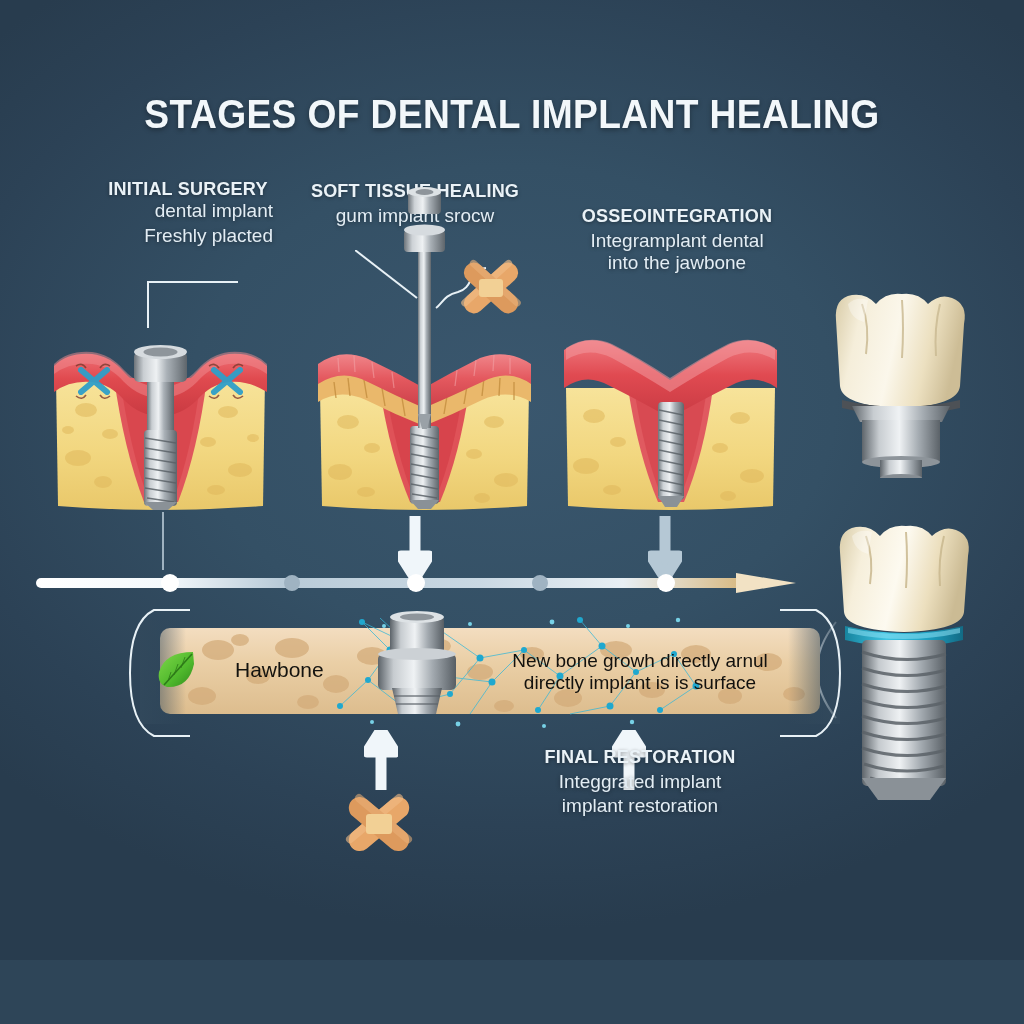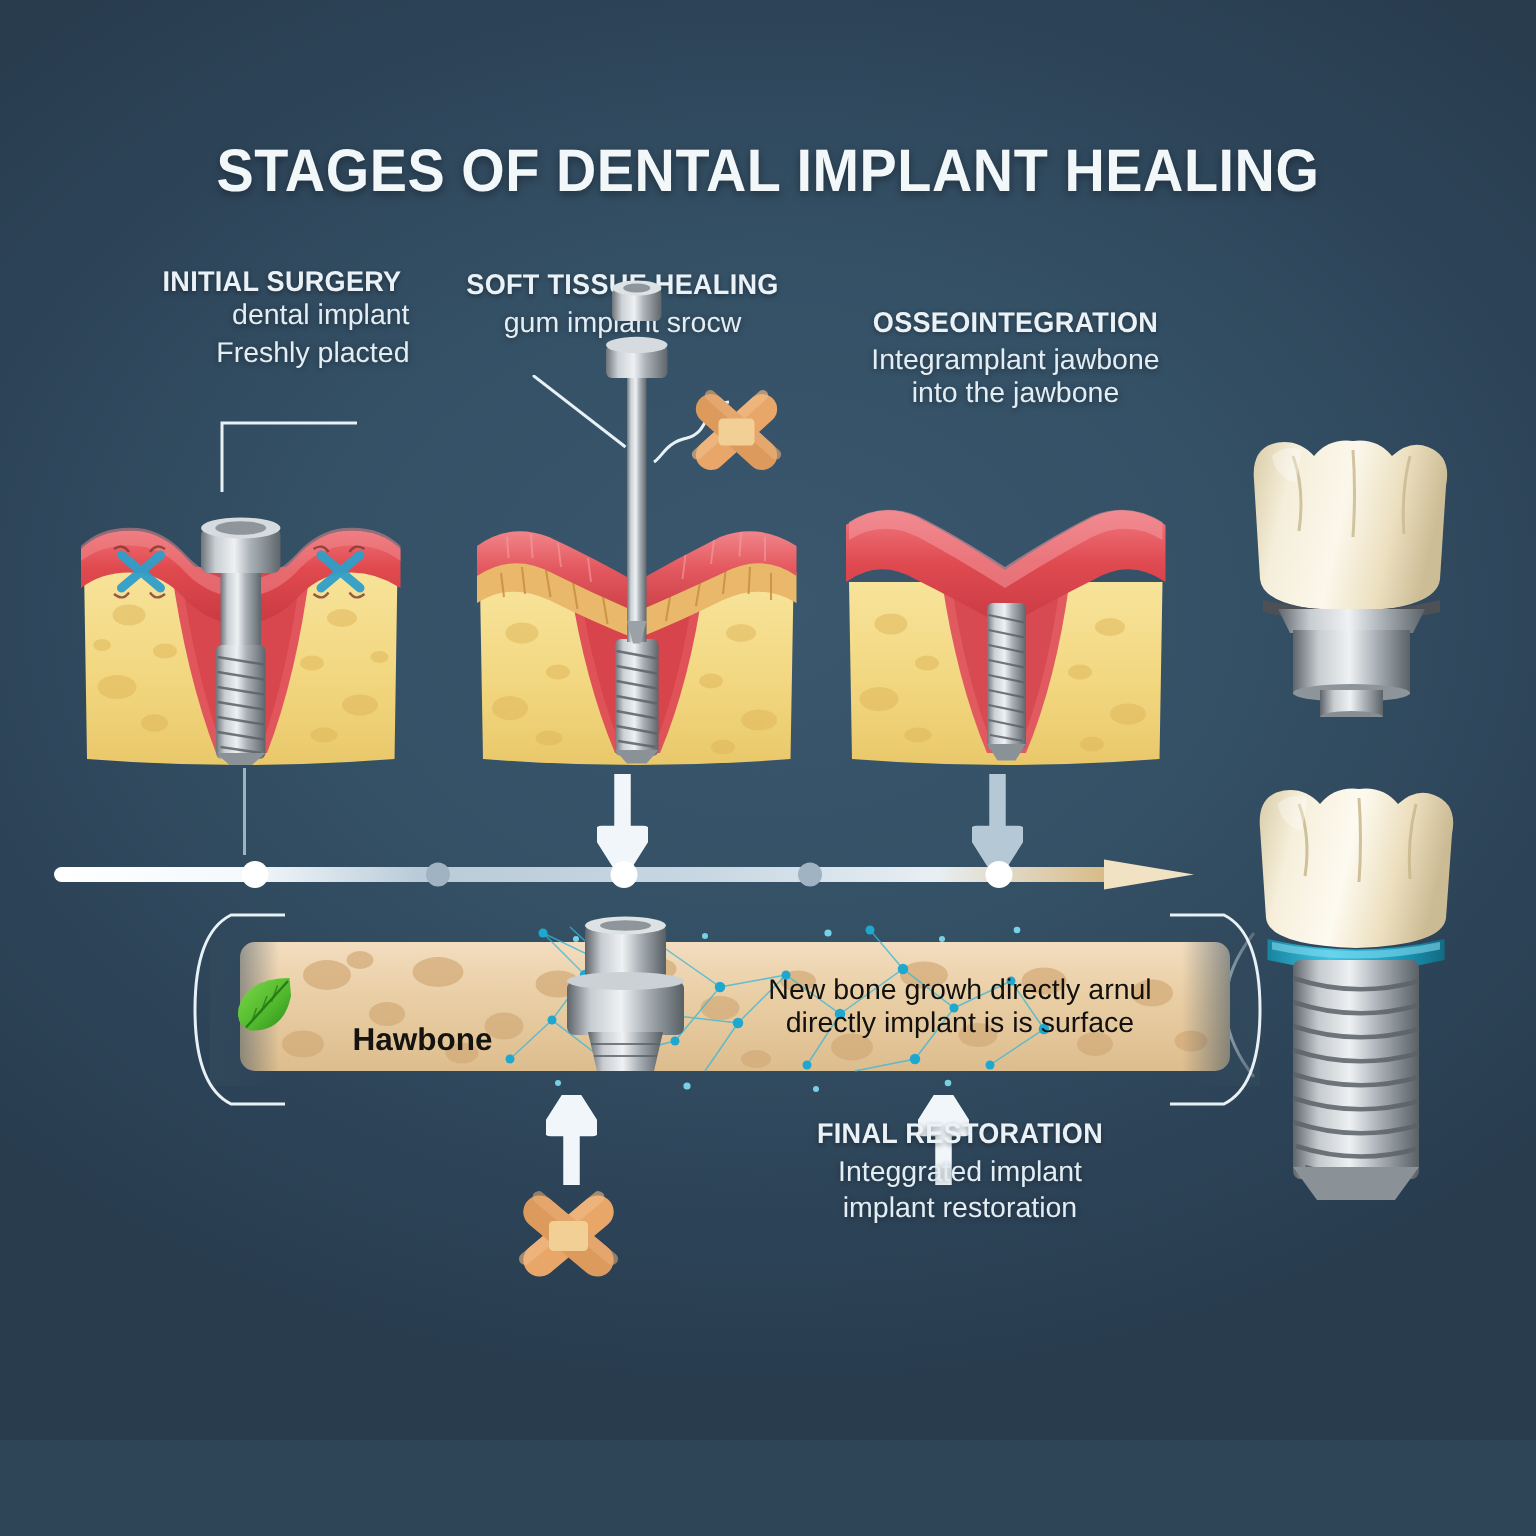--- a/index.html
+++ b/index.html
@@ -52,23 +52,22 @@
 
   
   .leader { stroke: #e8f1f6; stroke-width: 2; fill: none; }
 
   
   #timeline { left: 36px; top: 572px; width: 760px; height: 22px; }
 
   
   #bonepanel { left: 140px; top: 610px; width: 700px; height: 125px; }
   .boneLabel {
-    color: #14130f; font-size: 21px; font-weight: 700;
+    color: #14130f; font-size: 21px; font-weight: 400;
     white-space: nowrap;
-    margin-top: 24px;
   }
   .boneText {
     color: #12110e; font-size: 19px; line-height: 1.2;
     text-align: center; white-space: nowrap;
   }
 </style>
 </head>
 <body>
 
 <div id="stage">
@@ -81,21 +80,21 @@
     <div class="sub">Freshly placted</div>
   </div>
 
   <div class="abs caption" style="left:300px; top:180px; width:230px;">
     <div class="hd">SOFT TISSUE HEALING</div>
     <div class="sub">gum implant srocw</div>
   </div>
 
   <div class="abs caption" style="left:552px; top:205px; width:250px;">
     <div class="hd">OSSEOINTEGRATION</div>
-    <div class="sub">Integramplant jawbone</div>
+    <div class="sub">Integramplant dental</div>
     <div class="sub" style="margin-top:0;">into the jawbone</div>
   </div>
 
   <svg class="abs" style="left:110px; top:278px; width:130px; height:52px;">
     <path class="leader" d="M 128 4 L 38 4 L 38 50"></path>
   </svg>
 
   <svg class="abs" style="left:355px; top:250px; width:120px; height:70px;">
     <path class="leader" d="M 0 0 L 62 48"></path>
   </svg>

